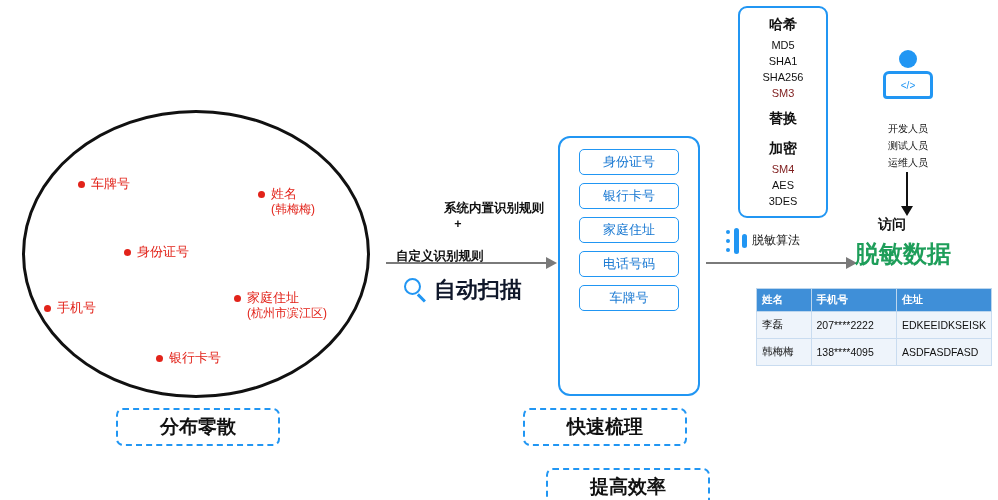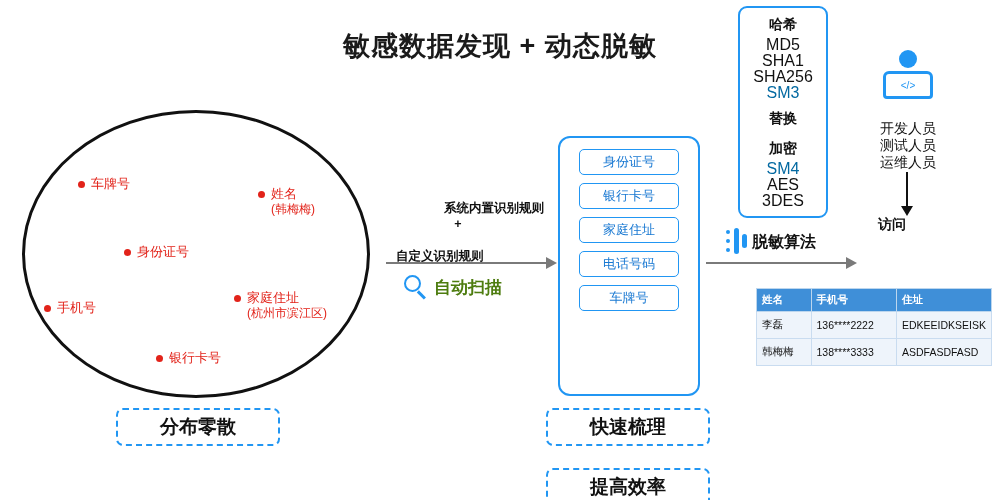--- a/index.html
+++ b/index.html
@@ -118,23 +118,23 @@
     line-height: 17px;
     white-space: nowrap;
   }
   .scan-row {
     position: absolute;
     display: flex;
     align-items: center;
     gap: 6px;
   }
   .scan-label {
-    font-size: 17px;
-    font-weight: bold;
-    color: #4d7c0f;
+    font-size: 22px;
+    font-weight: bold;
+    color: #0f172a;
   }
   
   .panel {
     position: absolute;
     left: 558px;
     top: 136px;
     width: 142px;
     height: 260px;
     border: 2px solid #2196f3;
     border-radius: 12px;
@@ -170,26 +170,26 @@
     text-align: center;
     padding-top: 6px;
   }
   .algo-head {
     font-size: 14px;
     font-weight: bold;
     color: #111111;
     margin: 2px 0 3px;
   }
   .algo-item {
-    font-size: 16px;
+    font-size: 11px;
     color: #111111;
     line-height: 16px;
   }
   .algo-item.red {
-    color: #0369a1;
+    color: #7f1d1d;
   }
   .algo-gap {
     height: 7px;
   }
   
   .dots-icon {
     position: absolute;
     left: 726px;
     top: 226px;
     width: 22px;
@@ -197,22 +197,22 @@
   }
   .dots-icon span {
     position: absolute;
     background: #2196f3;
     border-radius: 2px;
   }
   .algo-label {
     position: absolute;
     left: 752px;
     top: 232px;
-    font-size: 16px;
-    font-weight: bold;
+    font-size: 12px;
+    font-weight: normal;
     color: #111111;
     white-space: nowrap;
   }
   
   .person {
     position: absolute;
     left: 880px;
     top: 50px;
     width: 56px;
     height: 56px;
@@ -240,21 +240,21 @@
     justify-content: center;
     font-size: 10px;
     color: #2196f3;
   }
   .person-roles {
     position: absolute;
     left: 858px;
     top: 120px;
     width: 100px;
     text-align: center;
-    font-size: 14px;
+    font-size: 10px;
     color: #111111;
     line-height: 17px;
   }
   .access-label {
     position: absolute;
     left: 878px;
     top: 216px;
     font-size: 14px;
     font-weight: bold;
     color: #111111;
@@ -319,21 +319,20 @@
     background: #2196f3;
     transform: rotate(45deg);
     transform-origin: left center;
   }
 </style>
 </head>
 <body>
 
 <div class="stage">
 
-  <div class="title">敏感数据发现 + 动态脱敏</div>
 
   <div class="ellipse"></div>
 
   <div class="dot-item" style="left:78px; top:176px;">
     <div class="dot"></div>
     <div>
       <div class="dot-label">车牌号</div>
     </div>
   </div>
 
@@ -392,21 +391,21 @@
   </div>
 
   <div class="panel">
     <div class="field">身份证号</div>
     <div class="field">银行卡号</div>
     <div class="field">家庭住址</div>
     <div class="field">电话号码</div>
     <div class="field">车牌号</div>
   </div>
 
-  <div class="note" style="left:546px; top:408px; width:164px; height:38px;">快速梳理</div>
+  <div class="note" style="left:523px; top:408px; width:164px; height:38px;">快速梳理</div>
   <div class="note" style="left:546px; top:456px; width:164px; height:38px;margin-top:12px;">提高效率</div>
 
   <div class="algo-box">
     <div class="algo-head">哈希</div>
     <div class="algo-item">MD5</div>
     <div class="algo-item">SHA1</div>
     <div class="algo-item">SHA256</div>
     <div class="algo-item red">SM3</div>
     <div class="algo-gap"></div>
     <div class="algo-head">替换</div>
@@ -436,36 +435,37 @@
   <div class="person-roles">
     <div>开发人员</div>
     <div>测试人员</div>
     <div>运维人员</div>
   </div>
 
   <div class="vline" style="left:906px; top:172px; height:36px;"></div>
   <div class="arrow-head-down" style="left:901px; top:206px;"></div>
   <div class="access-label">访问</div>
 
+  <div class="result-label">脱敏数据</div>
 
   <table class="result">
     <thead>
       <tr>
         <th style="width:46px;">姓名</th>
         <th style="width:78px;">手机号</th>
         <th>住址</th>
       </tr>
     </thead>
     <tbody>
       <tr>
         <td>李磊</td>
-        <td>136****2222</td>
+        <td>207****2222</td>
         <td>EDKEEIDKSEISK</td>
       </tr>
       <tr>
         <td>韩梅梅</td>
-        <td>138****3333</td>
+        <td>138****4095</td>
         <td>ASDFASDFASD</td>
       </tr>
     </tbody>
   </table>
 
 </div>
 
 </body></html>

